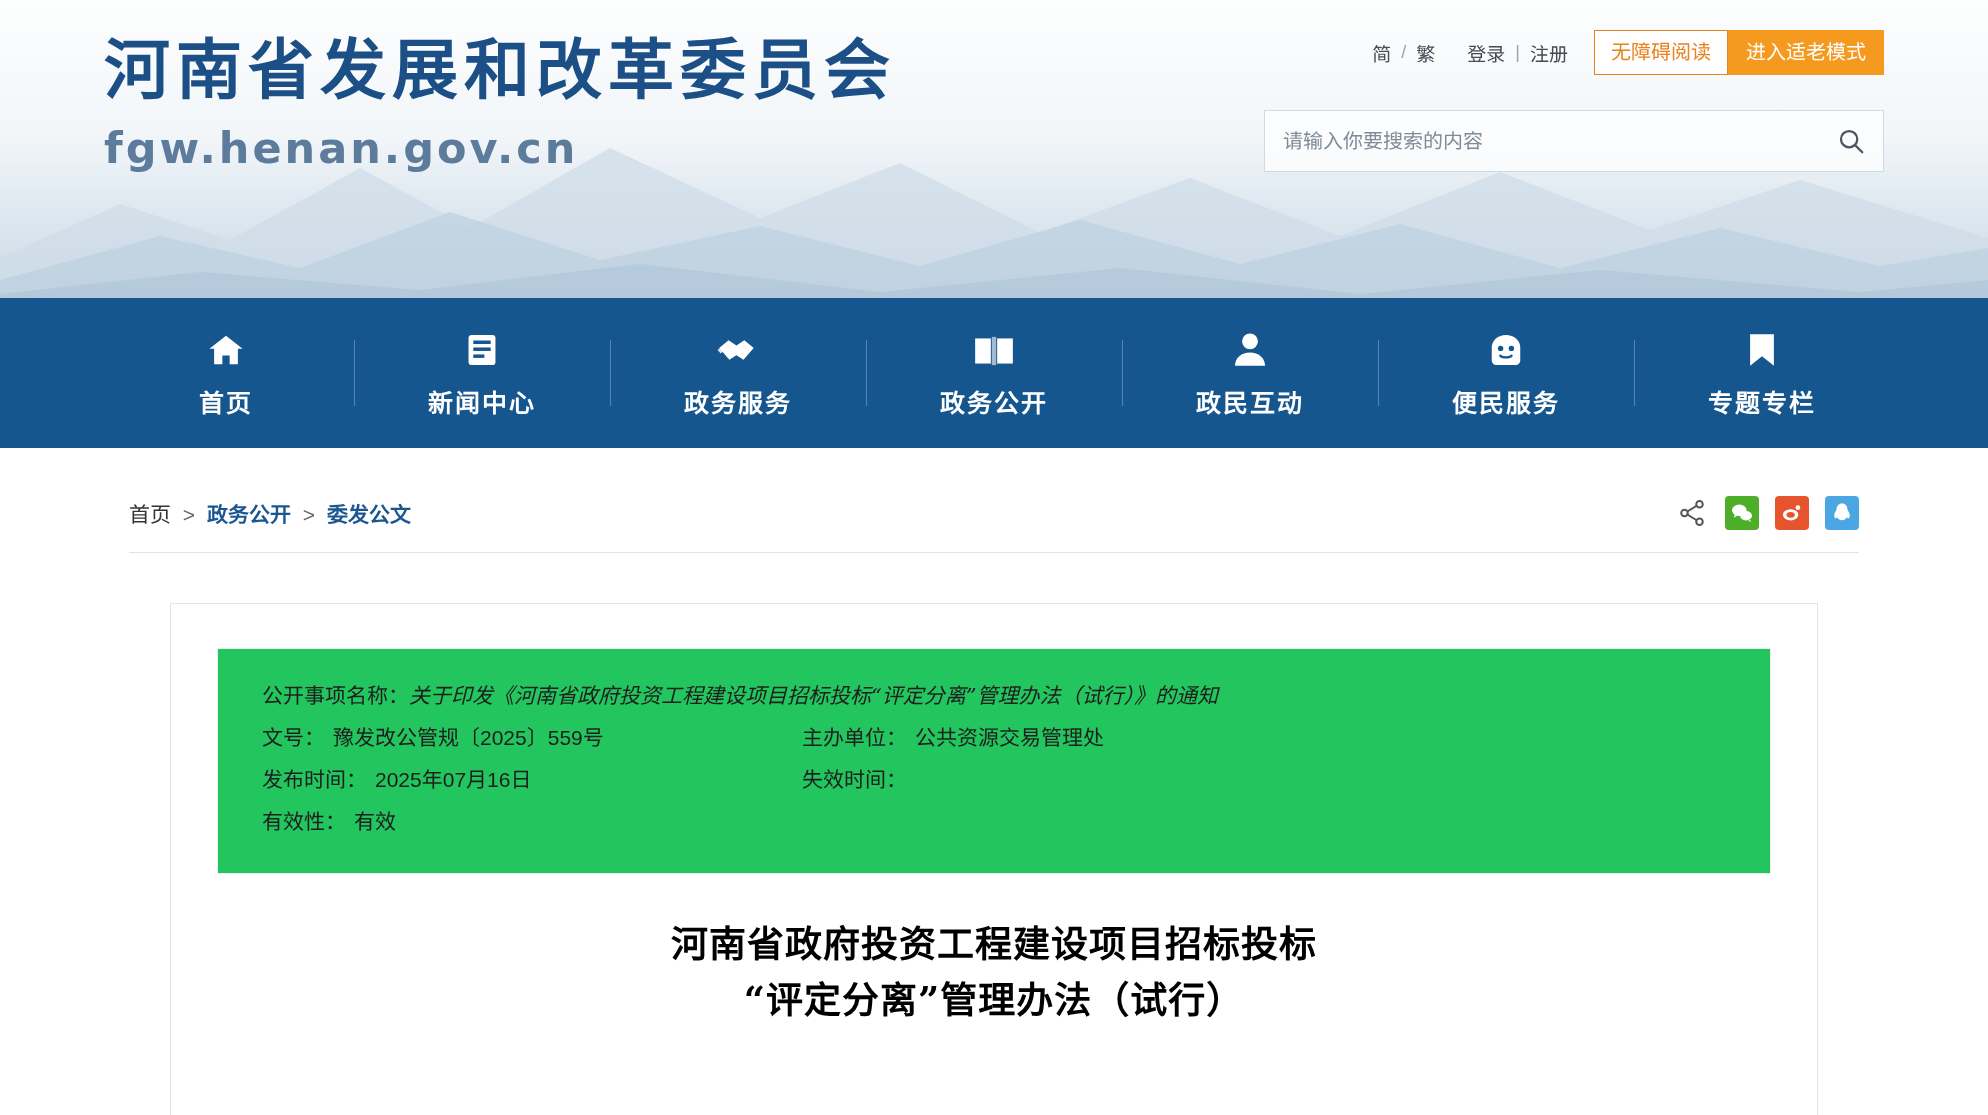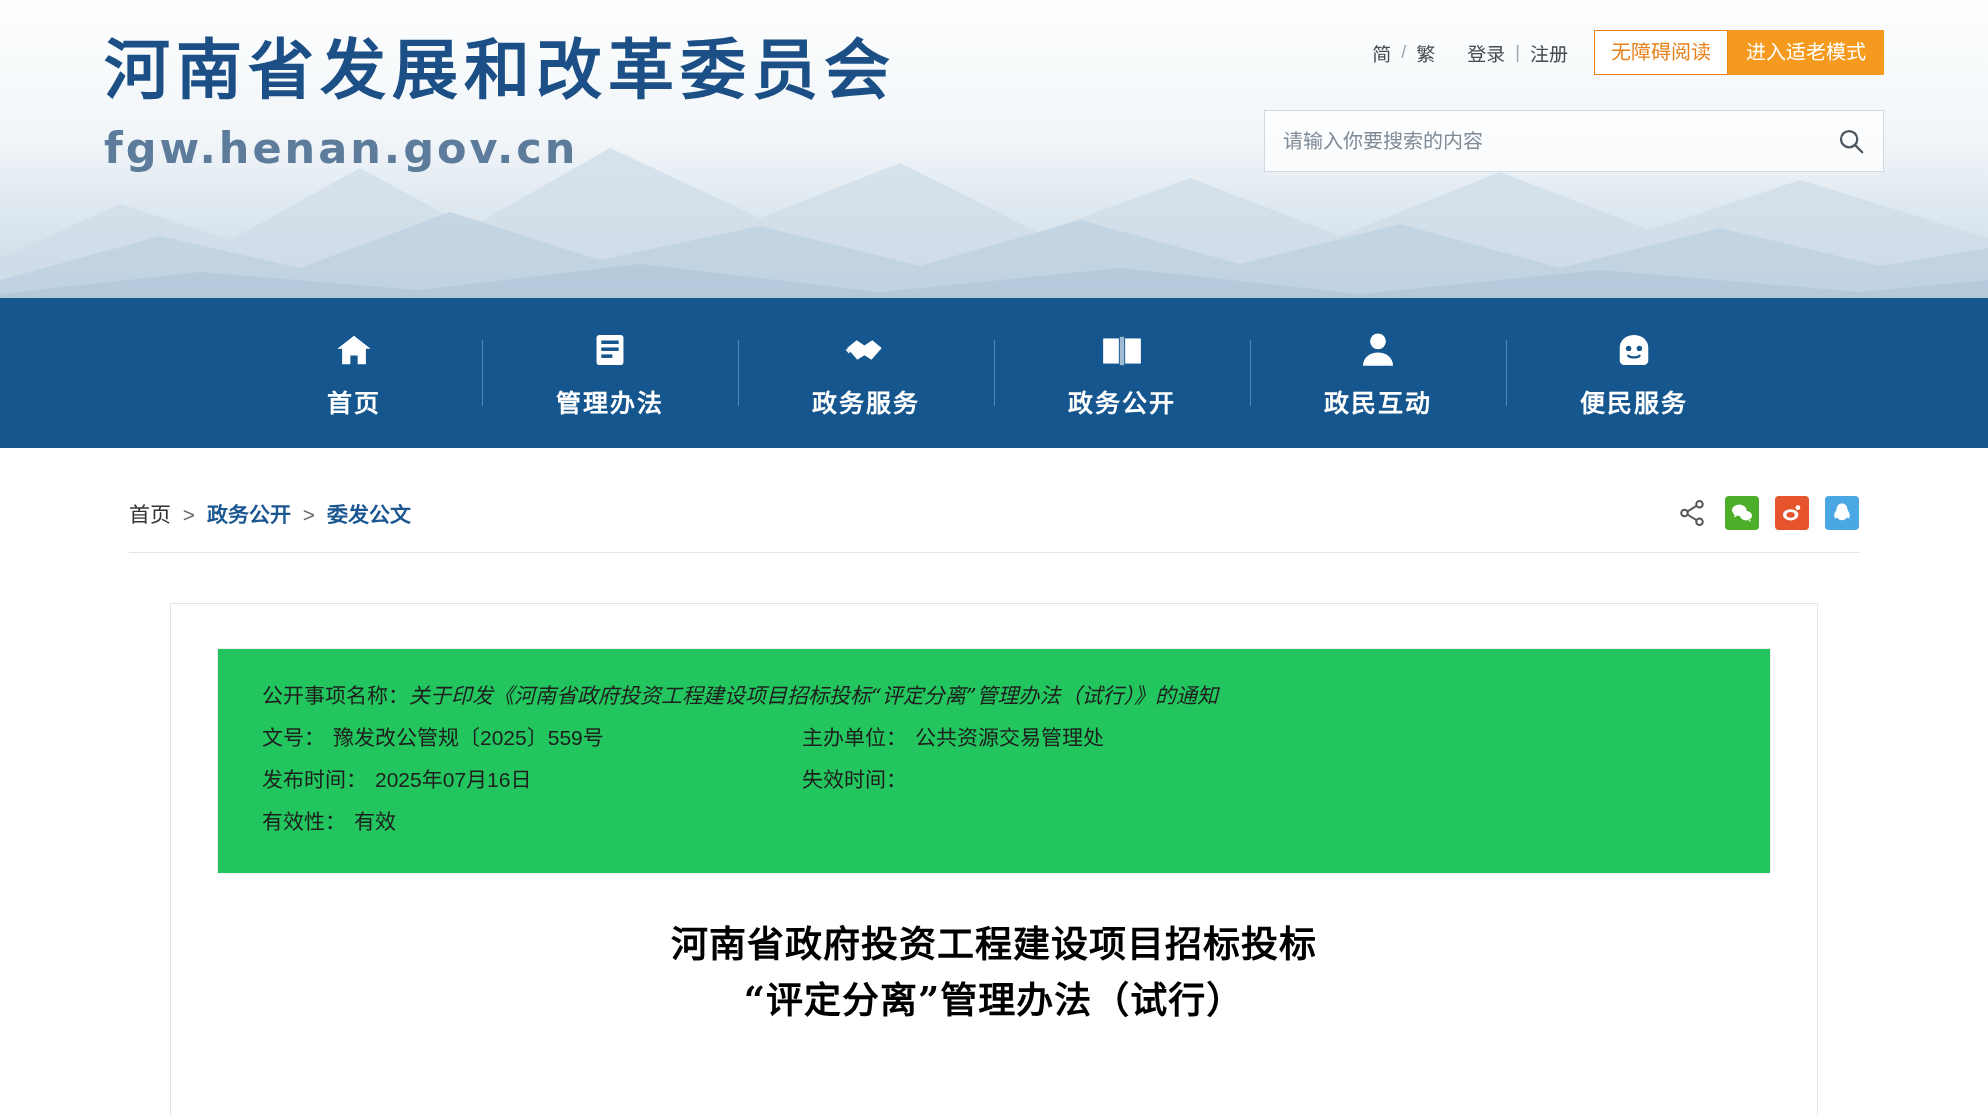--- a/index.html
+++ b/index.html
@@ -314,21 +314,21 @@
 
   <div class="nav-item">
     <div class="nav-icon">
       <svg width="38" height="38" viewBox="0 0 24 24" fill="#ffffff">
           <rect x="3.5" y="2.5" width="17" height="19" rx="2"></rect>
           <rect x="6.5" y="6" width="11" height="2.2" fill="#15568e"></rect>
           <rect x="6.5" y="10.4" width="11" height="2.2" fill="#15568e"></rect>
           <rect x="6.5" y="14.8" width="7" height="2.2" fill="#15568e"></rect>
         </svg>
     </div>
-    <div class="nav-label">管理办法</div>
+    <div class="nav-label">新闻中心</div>
   </div>
 
   <div class="nav-item">
     <div class="nav-icon">
       <svg width="44" height="34" viewBox="0 0 28 20" fill="#ffffff">
           <path d="M2 7.5 8 2.5l5 3.3 5-3.3 6 5-6.5 7.5-4.5-3-4.5 3z"></path>
           <path d="M1 8.8 7 4.2l1.6 1.8L3 11z" opacity=".85"></path>
         </svg>
     </div>
     <div class="nav-label">政务服务</div>
@@ -360,20 +360,28 @@
       <svg width="40" height="38" viewBox="0 0 24 24" fill="#ffffff">
           <path d="M12 2.5c-5 0-9 3.4-9 7.8v8.2c0 1.7 1.3 3 3 3h12c1.7 0 3-1.3 3-3V10.3c0-4.4-4-7.8-9-7.8z"></path>
           <circle cx="8.6" cy="11" r="1.7" fill="#15568e"></circle>
           <circle cx="15.4" cy="11" r="1.7" fill="#15568e"></circle>
           <path d="M8.4 15.6c1.2 1.4 5.9 1.4 7.1 0" stroke="#15568e" stroke-width="1.5" fill="none" stroke-linecap="round"></path>
         </svg>
     </div>
     <div class="nav-label">便民服务</div>
   </div>
 
+  <div class="nav-item">
+    <div class="nav-icon">
+      <svg width="34" height="38" viewBox="0 0 20 24" fill="#ffffff">
+          <path d="M2.5 2h15v20l-7.5-6-7.5 6z"></path>
+        </svg>
+    </div>
+    <div class="nav-label">专题专栏</div>
+  </div>
 
 </div>
 
 <div class="crumb-wrap">
   <div class="crumb-inner">
     <div class="crumb">
       <span class="home">首页</span>
       <span class="sepc">&gt;</span>
       <a>政务公开</a>
       <span class="sepc">&gt;</span>

